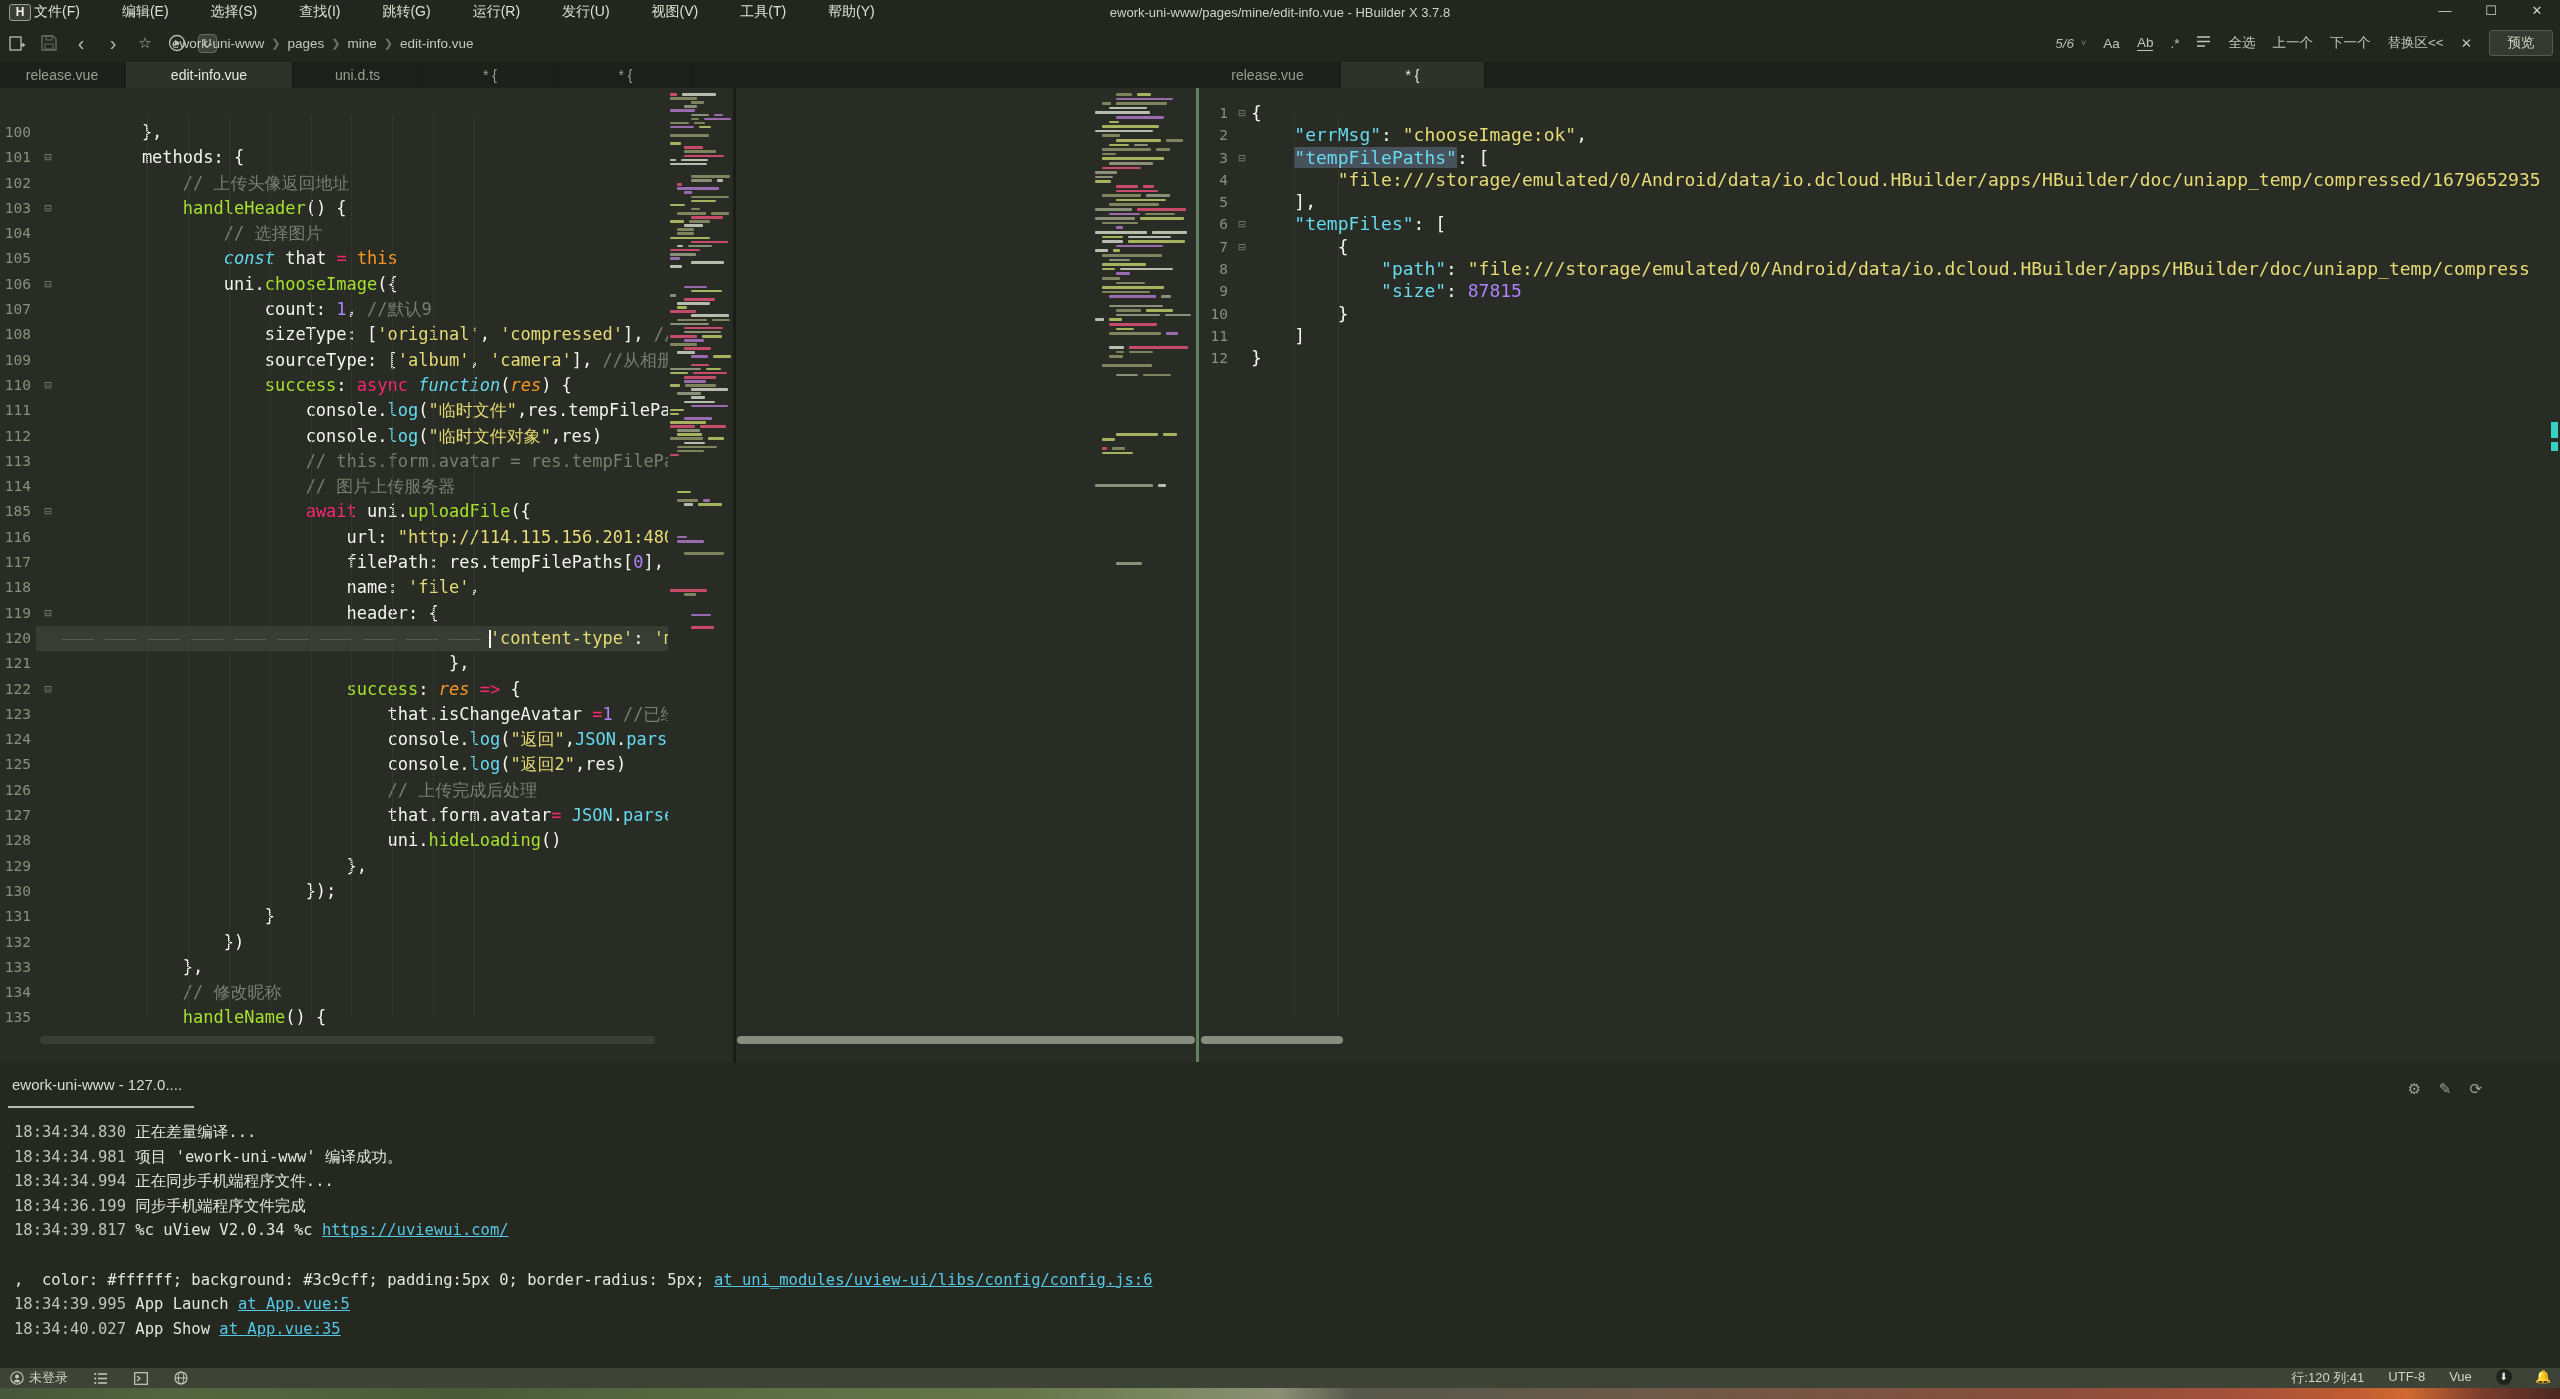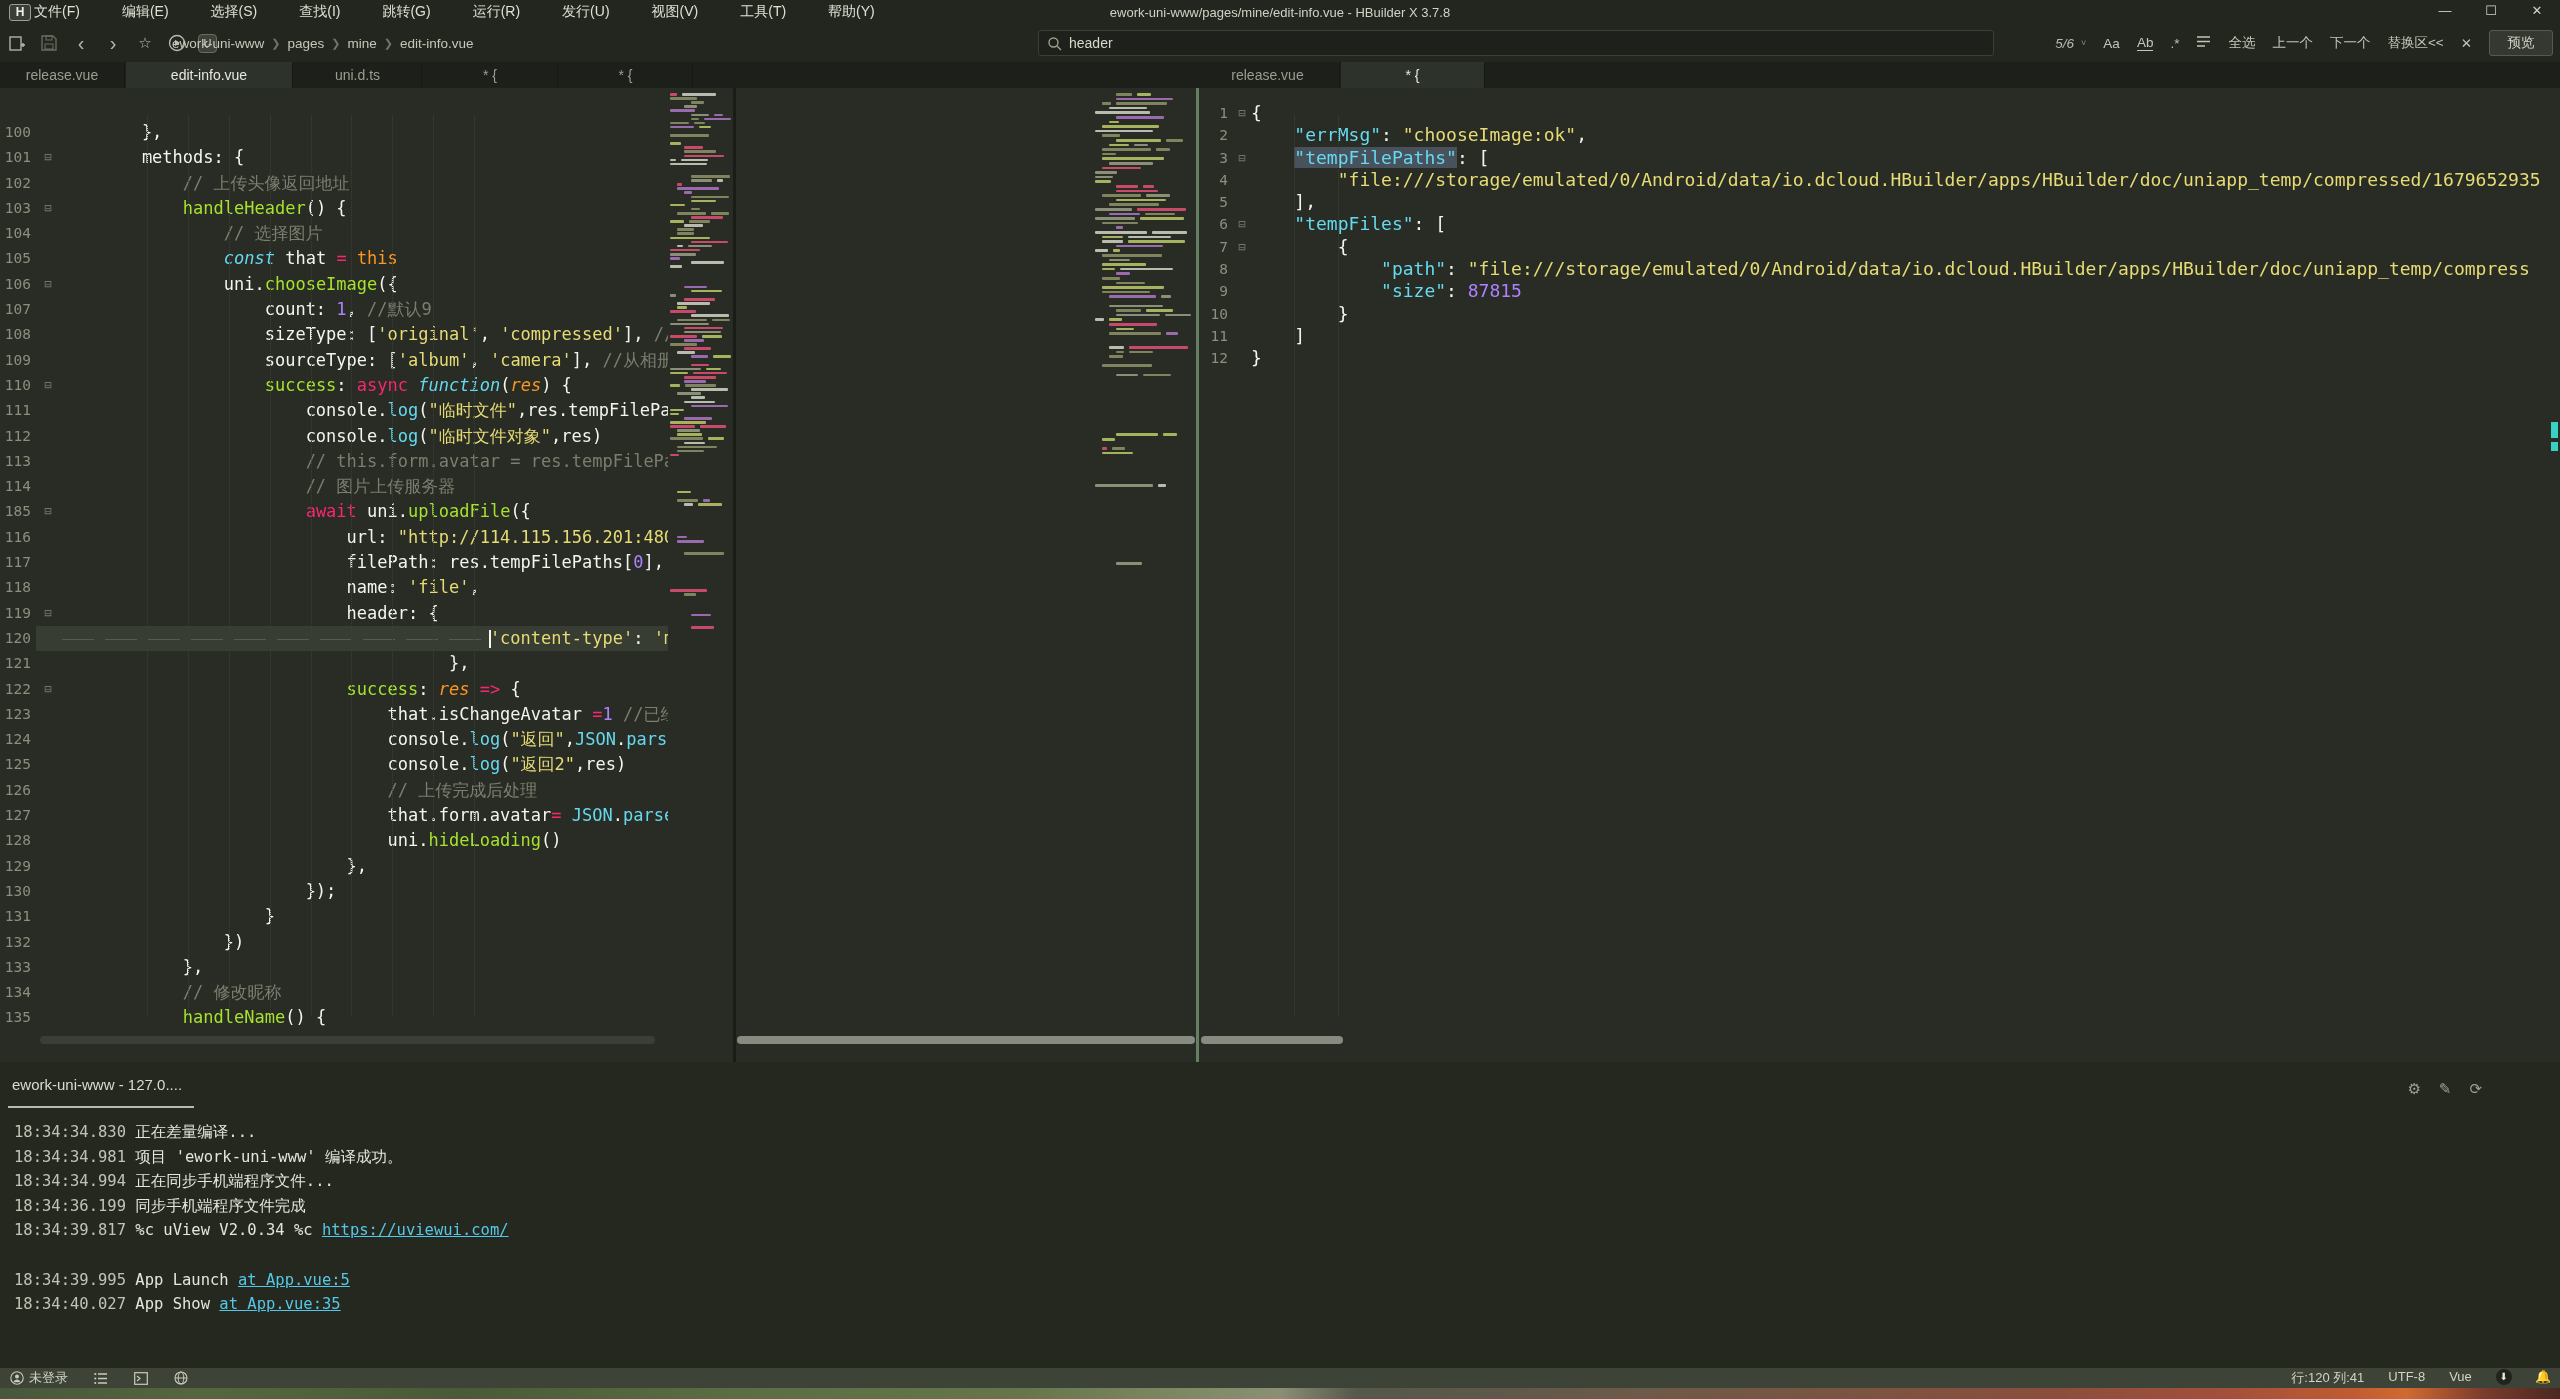--- a/index.html
+++ b/index.html
@@ -174,27 +174,20 @@
   <div id="breadcrumb">
       <span>ework-uni-www</span>
       <span class="sep">❯</span>
       <span>pages</span>
       <span class="sep">❯</span>
       <span>mine</span>
       <span class="sep">❯</span>
       <span>edit-info.vue</span>
     </div>
 
-  <div id="searchbox">
-    <svg width="15" height="15" viewBox="0 0 15 15">
-        <circle cx="6.5" cy="6.5" r="4.5" fill="none" stroke="#9aa08e" stroke-width="1.4"></circle>
-        <path d="M10 10l4 4" stroke="#9aa08e" stroke-width="1.4"></path>
-      </svg>
-    <input value="header" style="">
-  </div>
 
   <div id="searchctrls">
     <span id="matchcount">5/6</span>
     <span class="caret-down">˅</span>
     <span class="sicon">Aa</span>
     <span class="sicon" id="word-opt">Ab</span>
     <span class="sicon">.*</span>
     <span class="sicon">
       <svg width="15" height="13" viewBox="0 0 15 13">
           <path d="M1 2h13M1 6.5h13M1 11h8" stroke="#c2c6b8" stroke-width="1.6"></path>
@@ -503,20 +496,21 @@
     <span>✎</span>
     <span>⟳</span>
   </div>
   <div id="clog">
       <div class="lrow"><span class="lg-t">18:34:34.830</span><span class="lg-m"> 正在差量编译...</span></div>
       <div class="lrow"><span class="lg-t">18:34:34.981</span><span class="lg-m"> 项目 'ework-uni-www' 编译成功。</span></div>
       <div class="lrow"><span class="lg-t">18:34:34.994</span><span class="lg-m"> 正在同步手机端程序文件...</span></div>
       <div class="lrow"><span class="lg-t">18:34:36.199</span><span class="lg-m"> 同步手机端程序文件完成</span></div>
       <div class="lrow"><span class="lg-t">18:34:39.817</span><span class="lg-m"> %c uView V2.0.34 %c </span><span class="lg-lk">https://uviewui.com/</span></div>
       <div class="lrow"></div>
+      <div class="lrow"><span class="lg-m">,  color: #ffffff; background: #3c9cff; padding:5px 0; border-radius: 5px; </span><span class="lg-lk">at uni_modules/uview-ui/libs/config/config.js:6</span></div>
       <div class="lrow"><span class="lg-t">18:34:39.995</span><span class="lg-m"> App Launch </span><span class="lg-lk">at App.vue:5</span></div>
       <div class="lrow"><span class="lg-t">18:34:40.027</span><span class="lg-m"> App Show </span><span class="lg-lk">at App.vue:35</span></div>
     </div>
 
 </div>
 
 <div id="statusbar">
   <div class="sleft">
     <span class="sitem">
       <svg width="14" height="14" viewBox="0 0 14 14">

